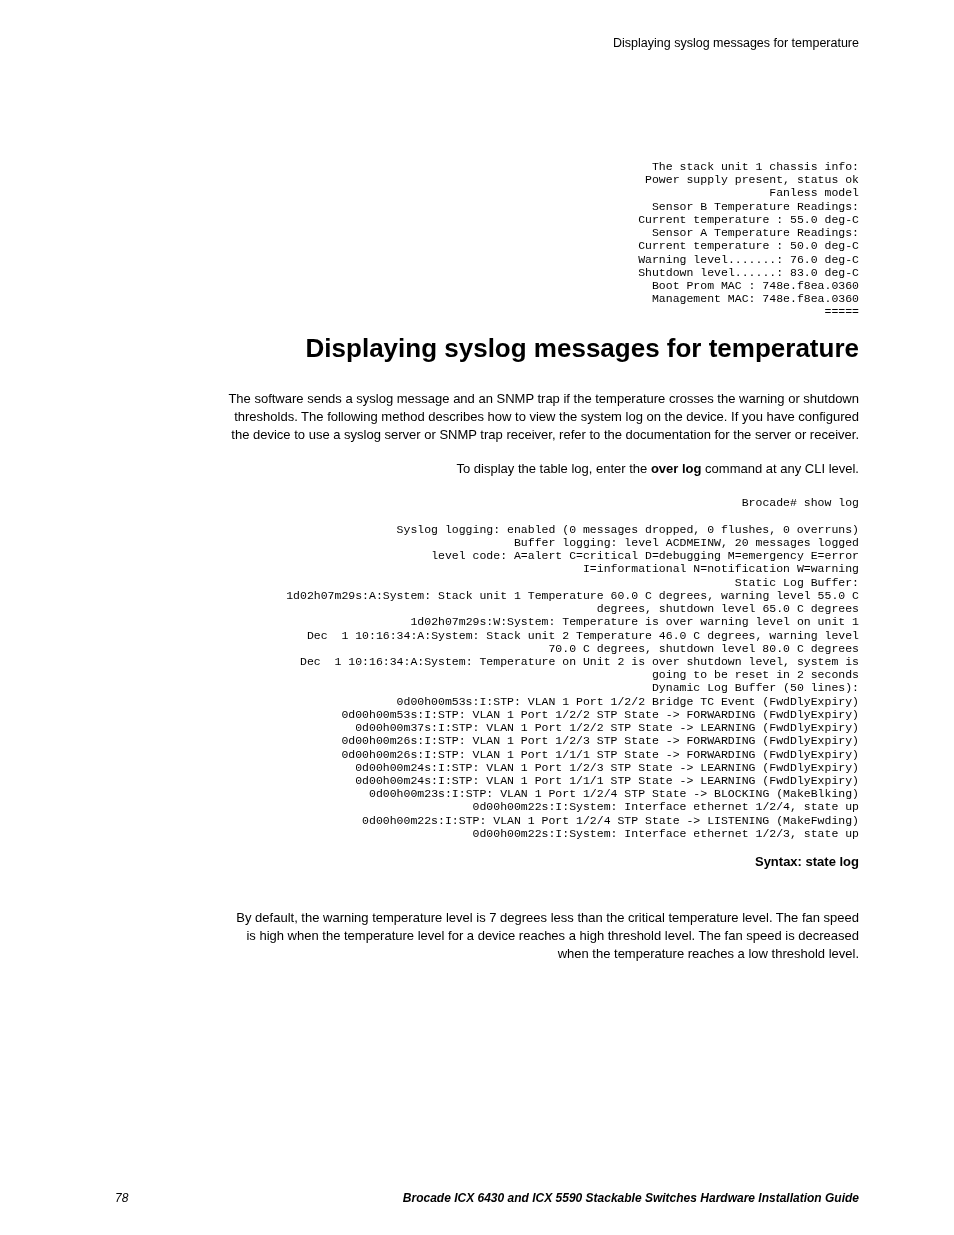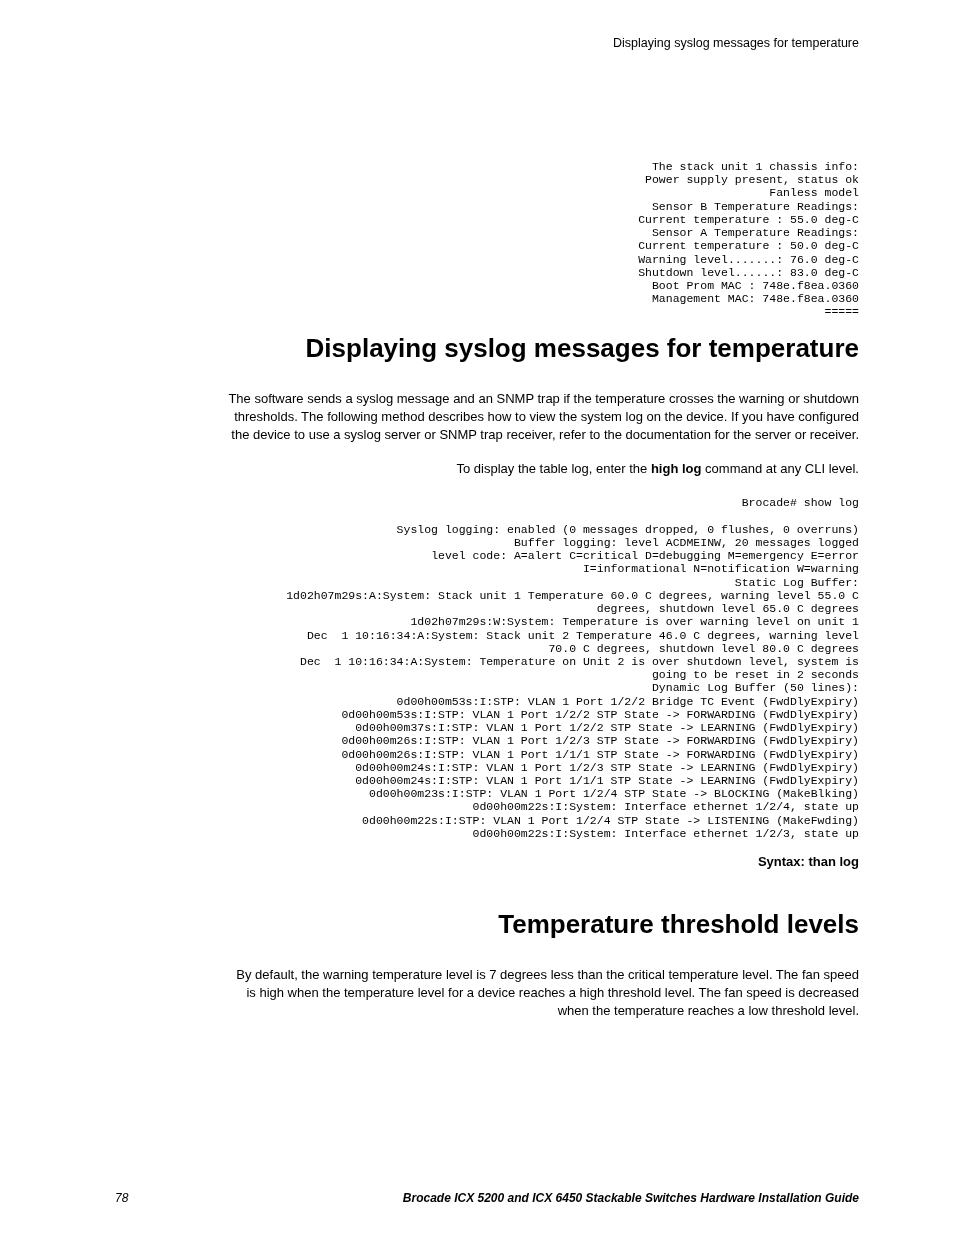--- a/index.html
+++ b/index.html
@@ -91,21 +91,21 @@
         Current temperature : 50.0 deg-C
         Warning level.......: 76.0 deg-C
         Shutdown level......: 83.0 deg-C
 Boot Prom MAC : 748e.f8ea.0360
 Management MAC: 748e.f8ea.0360
 =====</div>
 
     <div class="h1">Displaying syslog messages for temperature</div>
     <div class="para">The software sends a syslog message and an SNMP trap if the temperature crosses the warning or shutdown thresholds. The following method describes how to view the system log on the device. If you have configured the device to use a syslog server or SNMP trap receiver, refer to the documentation for the server or receiver.</div>
     <div class="para">
-      <span>To display the table log, enter the </span><span class="para-inline-bold">high log</span><span> command at any CLI level.</span>
+      <span>To display the table log, enter the </span><span class="para-inline-bold">over log</span><span> command at any CLI level.</span>
     </div>
 
     <div class="code-block" style="margin-top:18px;">Brocade# show log
 
 Syslog logging: enabled (0 messages dropped, 0 flushes, 0 overruns)
 Buffer logging: level ACDMEINW, 20 messages logged
 level code: A=alert C=critical D=debugging M=emergency E=error
                  I=informational N=notification W=warning
 Static Log Buffer:
 1d02h07m29s:A:System: Stack unit 1 Temperature 60.0 C degrees, warning level 55.0 C
@@ -120,25 +120,24 @@
 0d00h00m53s:I:STP: VLAN 1 Port 1/2/2 STP State -&gt; FORWARDING (FwdDlyExpiry)
 0d00h00m37s:I:STP: VLAN 1 Port 1/2/2 STP State -&gt; LEARNING (FwdDlyExpiry)
 0d00h00m26s:I:STP: VLAN 1 Port 1/2/3 STP State -&gt; FORWARDING (FwdDlyExpiry)
 0d00h00m26s:I:STP: VLAN 1 Port 1/1/1 STP State -&gt; FORWARDING (FwdDlyExpiry)
 0d00h00m24s:I:STP: VLAN 1 Port 1/2/3 STP State -&gt; LEARNING (FwdDlyExpiry)
 0d00h00m24s:I:STP: VLAN 1 Port 1/1/1 STP State -&gt; LEARNING (FwdDlyExpiry)
 0d00h00m23s:I:STP: VLAN 1 Port 1/2/4 STP State -&gt; BLOCKING (MakeBlking)
 0d00h00m22s:I:System: Interface ethernet 1/2/4, state up
 0d00h00m22s:I:STP: VLAN 1 Port 1/2/4 STP State -&gt; LISTENING (MakeFwding)
 0d00h00m22s:I:System: Interface ethernet 1/2/3, state up</div>
-    <div class="syntax-line">Syntax: than log</div>
+    <div class="syntax-line">Syntax: state log</div>
 
-    <div class="h1">Temperature threshold levels</div>
     <div class="para">By default, the warning temperature level is 7 degrees less than the critical temperature level. The fan speed is high when the temperature level for a device reaches a high threshold level. The fan speed is decreased when the temperature reaches a low threshold level.</div>
   </div>
 </div>
 
 <div class="footer">
   <div class="footer-pagenum">78</div>
   <div class="footer-right">
-    <div>Brocade ICX 5200 and ICX 6450 Stackable Switches Hardware Installation Guide</div>
+    <div>Brocade ICX 6430 and ICX 5590 Stackable Switches Hardware Installation Guide</div>
   </div>
 </div>
 
 </body></html>

